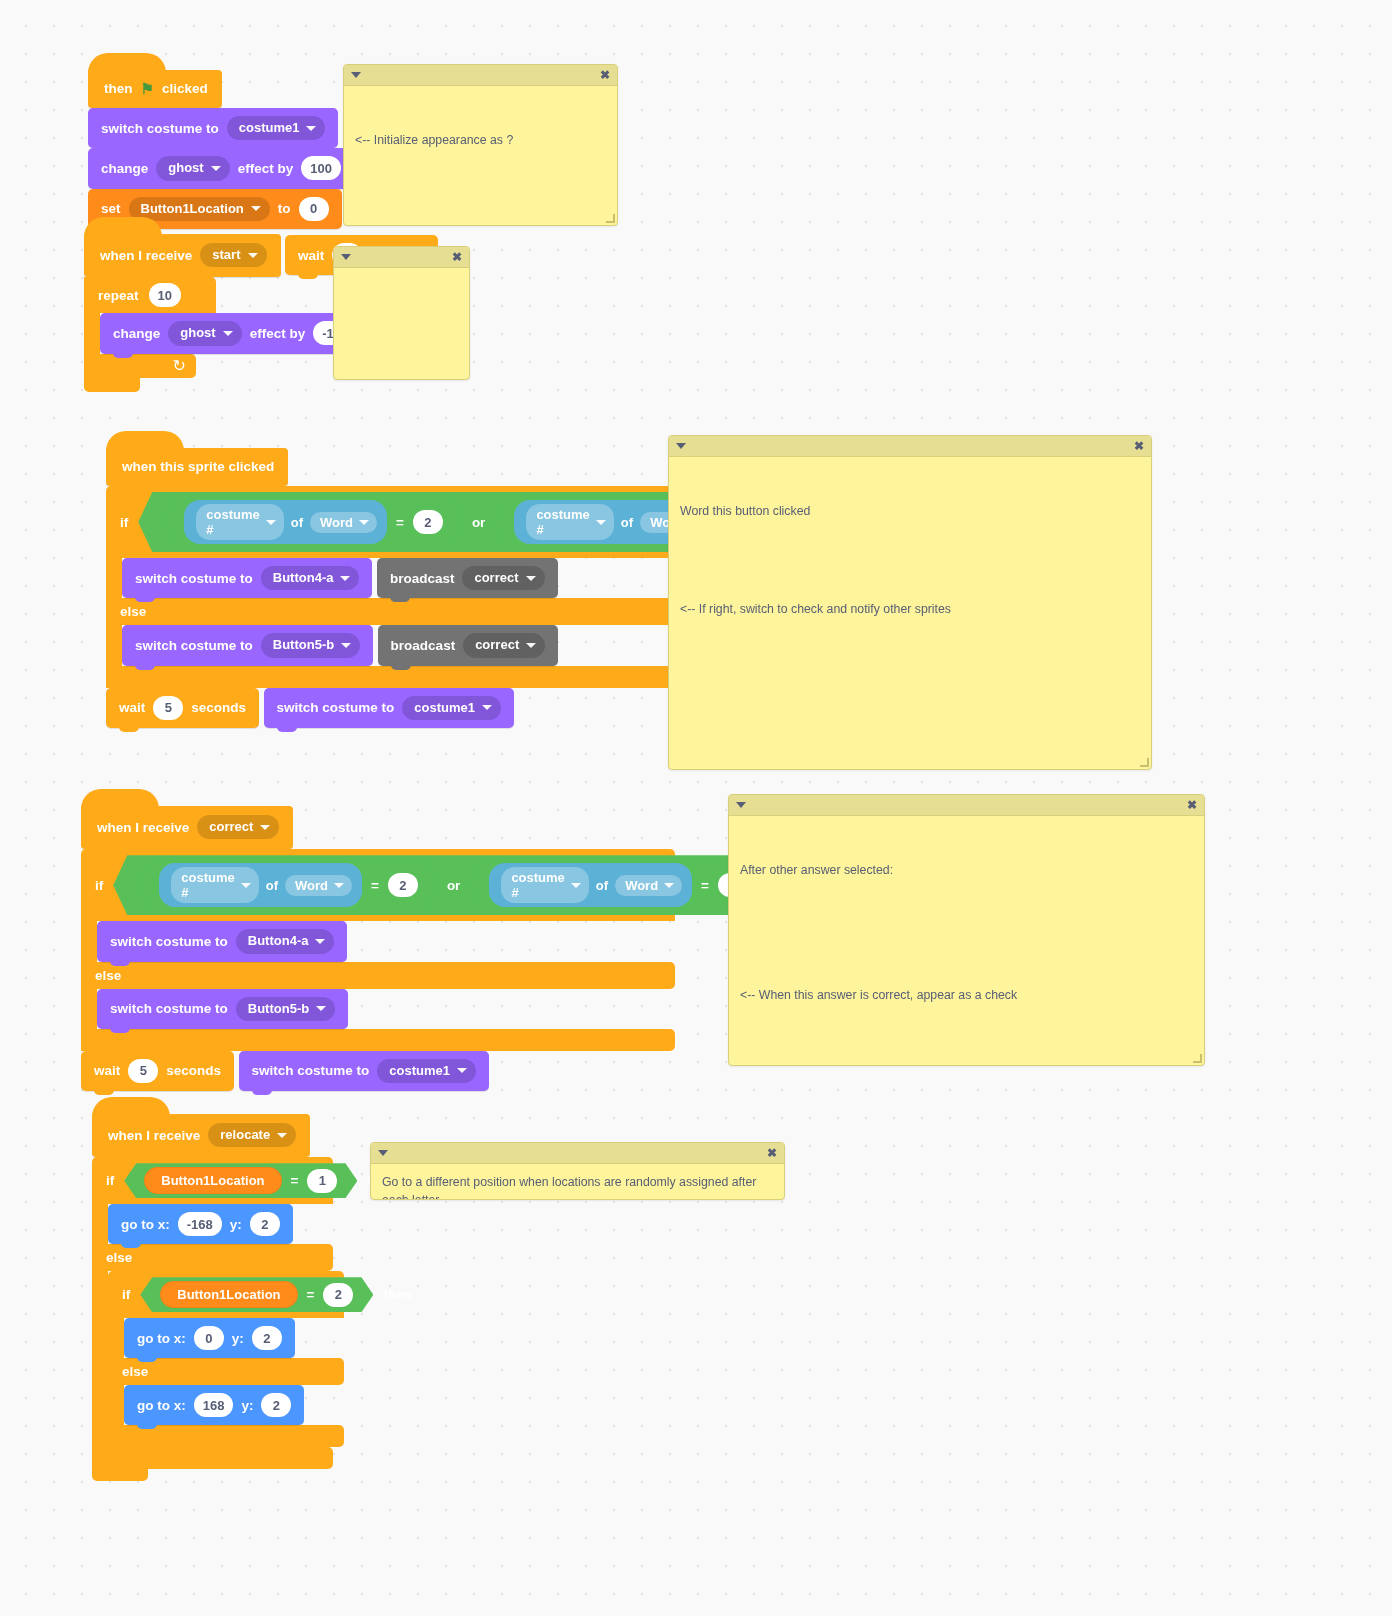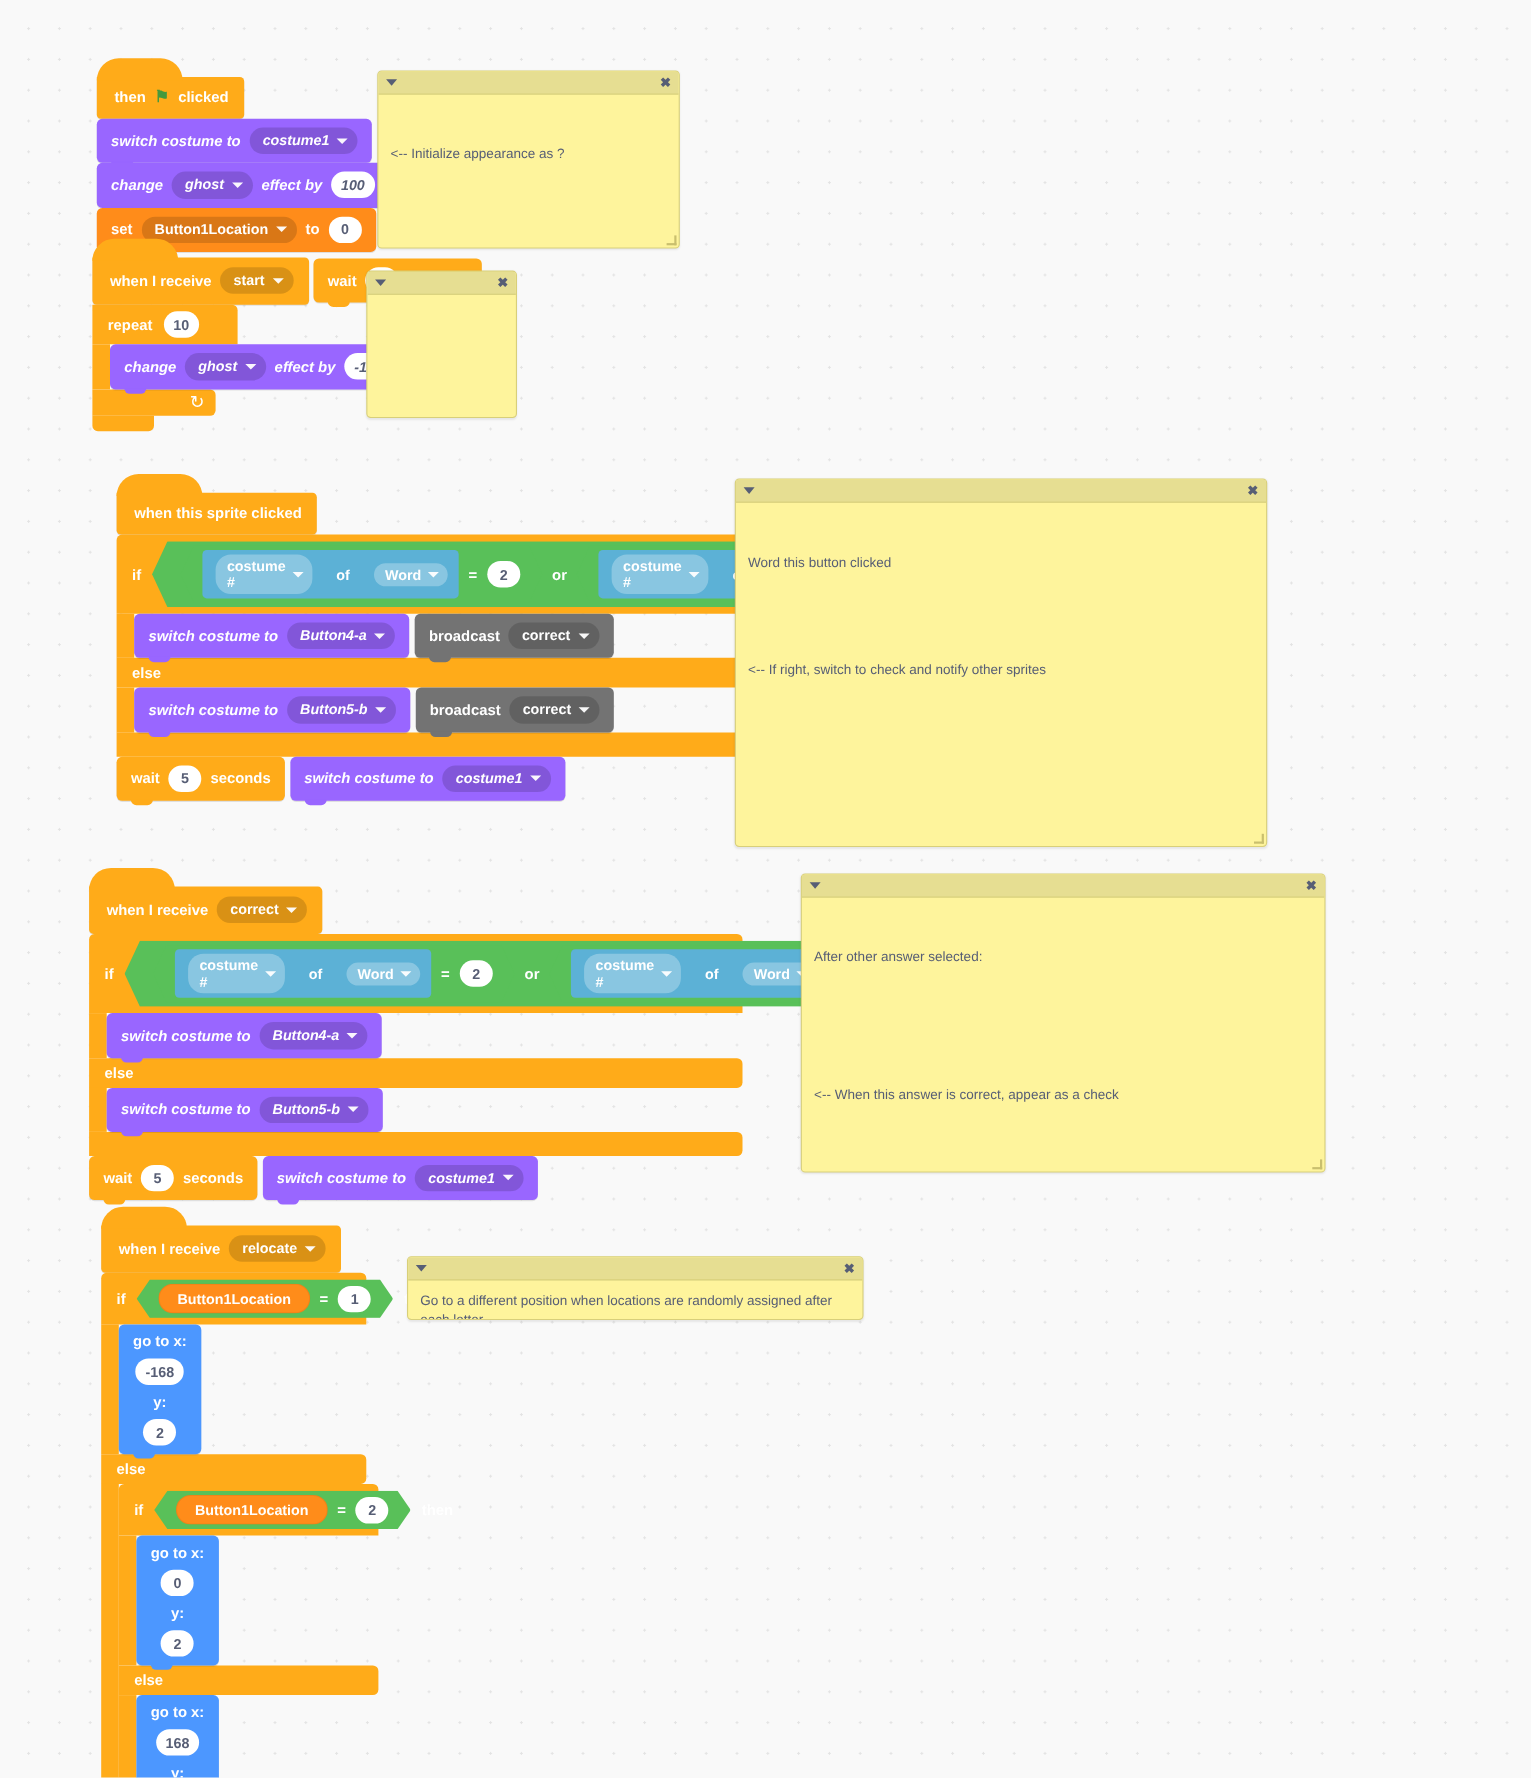--- a/index.html
+++ b/index.html
@@ -47,24 +47,24 @@
     padding: 8px 13px;
     display:inline-flex; align-items:center; gap:8px;
     min-height:37px;
     box-shadow: 0 1px 0 rgba(0,0,0,.10);
   }
   .stack::after{
     content:""; position:absolute; left:13px; bottom:-4px;
     width:20px; height:5px; border-radius:0 0 6px 6px;
     background:inherit;
   }
-  .looks  { background:#9966ff;font-style:italic; }
+  .looks  { background:#9966ff; }
   .events { background:#737373; }
   .control{ background:#ffab19; }
-  .motion { background:#4c97ff;flex-direction:column; }
+  .motion { background:#4c97ff; }
   .varblk { background:#ff8c1a; }
 
   
   .drop {
     background: rgba(0,0,0,.15);
     border-radius: 14px;
     padding: 4px 9px 4px 12px;
     display:inline-flex; align-items:center; gap:7px;
     color:#fff; font-size:13px; font-weight:600;
     white-space:nowrap;
@@ -94,23 +94,23 @@
   .bool-eq {
     background:#59c059;
     display:inline-flex; align-items:center; gap:9px;
     padding:4px 20px;
     clip-path: polygon(12px 0, calc(100% - 12px) 0, 100% 50%, calc(100% - 12px) 100%, 12px 100%, 0 50%);
     min-height:32px;
     color:#fff; font-size:13.5px; font-weight:600;
   }
   .sensing {
     background:#5cb1d6;
-    border-radius:4px;
+    border-radius:16px;
     padding:4px 10px 4px 12px;
-    display:inline-flex; align-items:center; gap:22px;
+    display:inline-flex; align-items:center; gap:7px;
     color:#fff; font-size:13px; font-weight:600;
   }
   .sens-drop {
     background: rgba(255,255,255,.28);
     border-radius:14px; padding:3px 8px 3px 10px;
     display:inline-flex; align-items:center; gap:6px;
   }
   .varpill {
     background:#ff8c1a;
     border-radius:14px;

